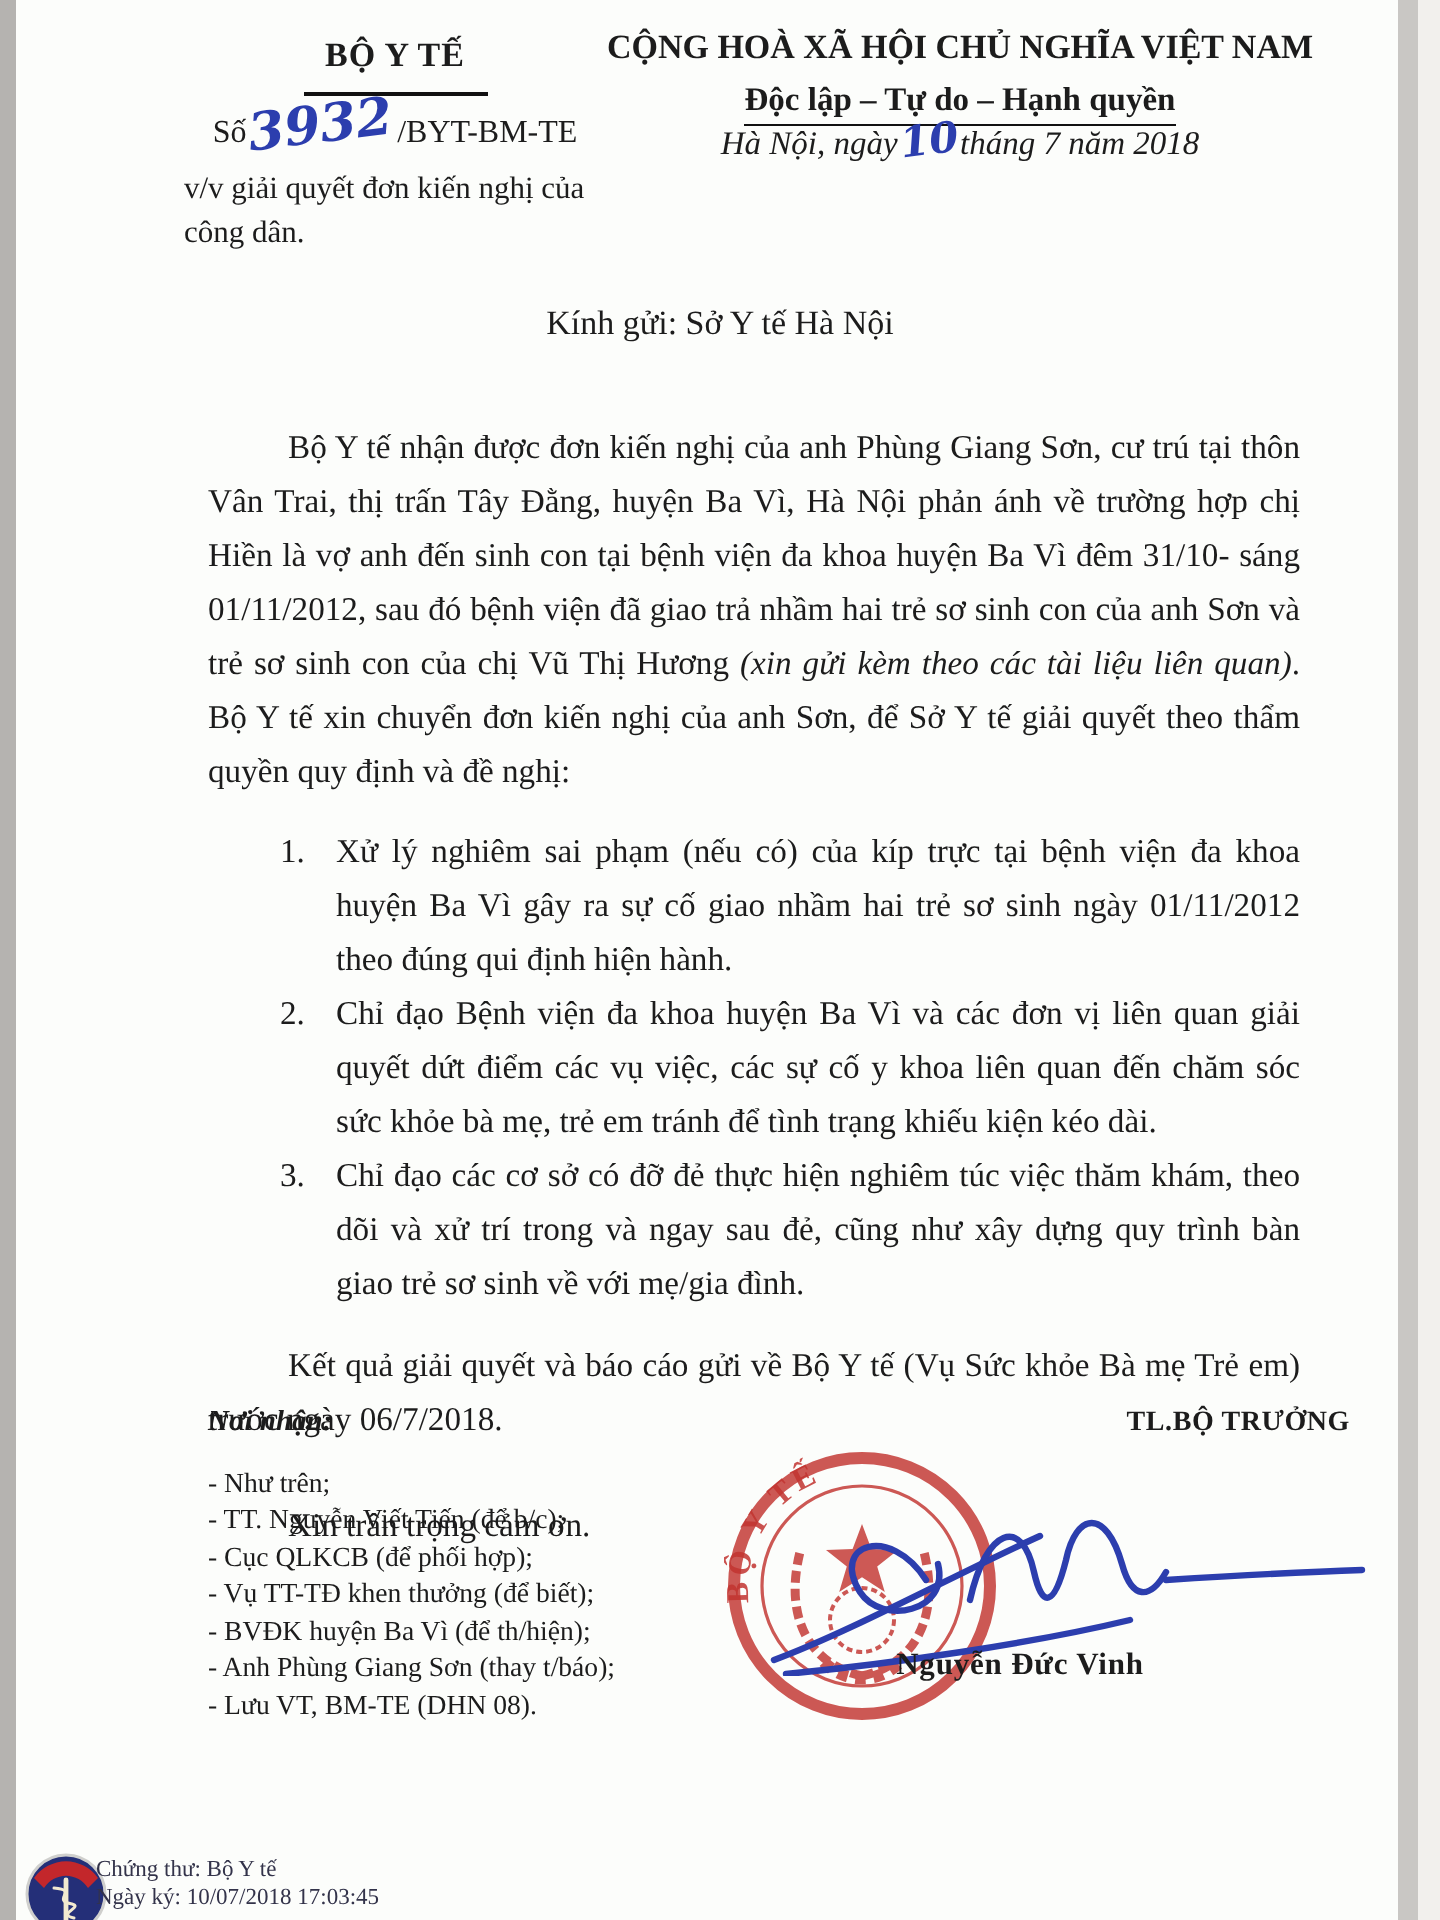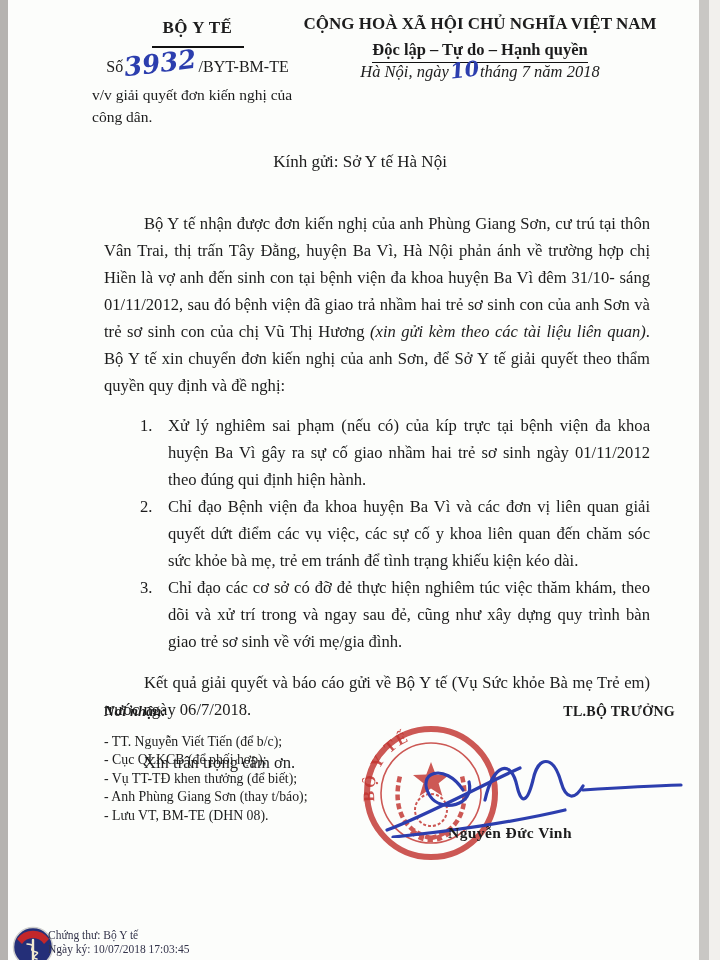--- a/index.html
+++ b/index.html
@@ -80,23 +80,25 @@
       <span class="num">3.</span>
       <span>Chỉ đạo các cơ sở có đỡ đẻ thực hiện nghiêm túc việc thăm khám, theo dõi và xử trí trong và ngay sau đẻ, cũng như xây dựng quy trình bàn giao trẻ sơ sinh về với mẹ/gia đình.</span>
     </div>
   </div>
   <p class="closing">Kết quả giải quyết và báo cáo gửi về Bộ Y tế (Vụ Sức khỏe Bà mẹ Trẻ em) trước ngày 06/7/2018.</p>
   <p class="thanks">Xin trân trọng cảm ơn.</p>
 </div>
 
 <div class="abs recips">
   <div class="t">Nơi nhận:</div>
+  <div>- Như trên;</div>
   <div>- TT. Nguyễn Viết Tiến (để b/c);</div>
   <div>- Cục QLKCB (để phối hợp);</div>
   <div>- Vụ TT-TĐ khen thưởng (để biết);</div>
+  <div>- BVĐK huyện Ba Vì (để th/hiện);</div>
   <div>- Anh Phùng Giang Sơn (thay t/báo);</div>
   <div>- Lưu VT, BM-TE (DHN 08).</div>
 </div>
 
 <div class="abs sigblock ctr">
   <div class="sig-t1">TL.BỘ TRƯỞNG</div>
 </div>
 
 <svg class="abs stamp" width="138" height="138" viewBox="0 0 138 138">
   <g stroke="#c23430" fill="none" opacity="0.82">

